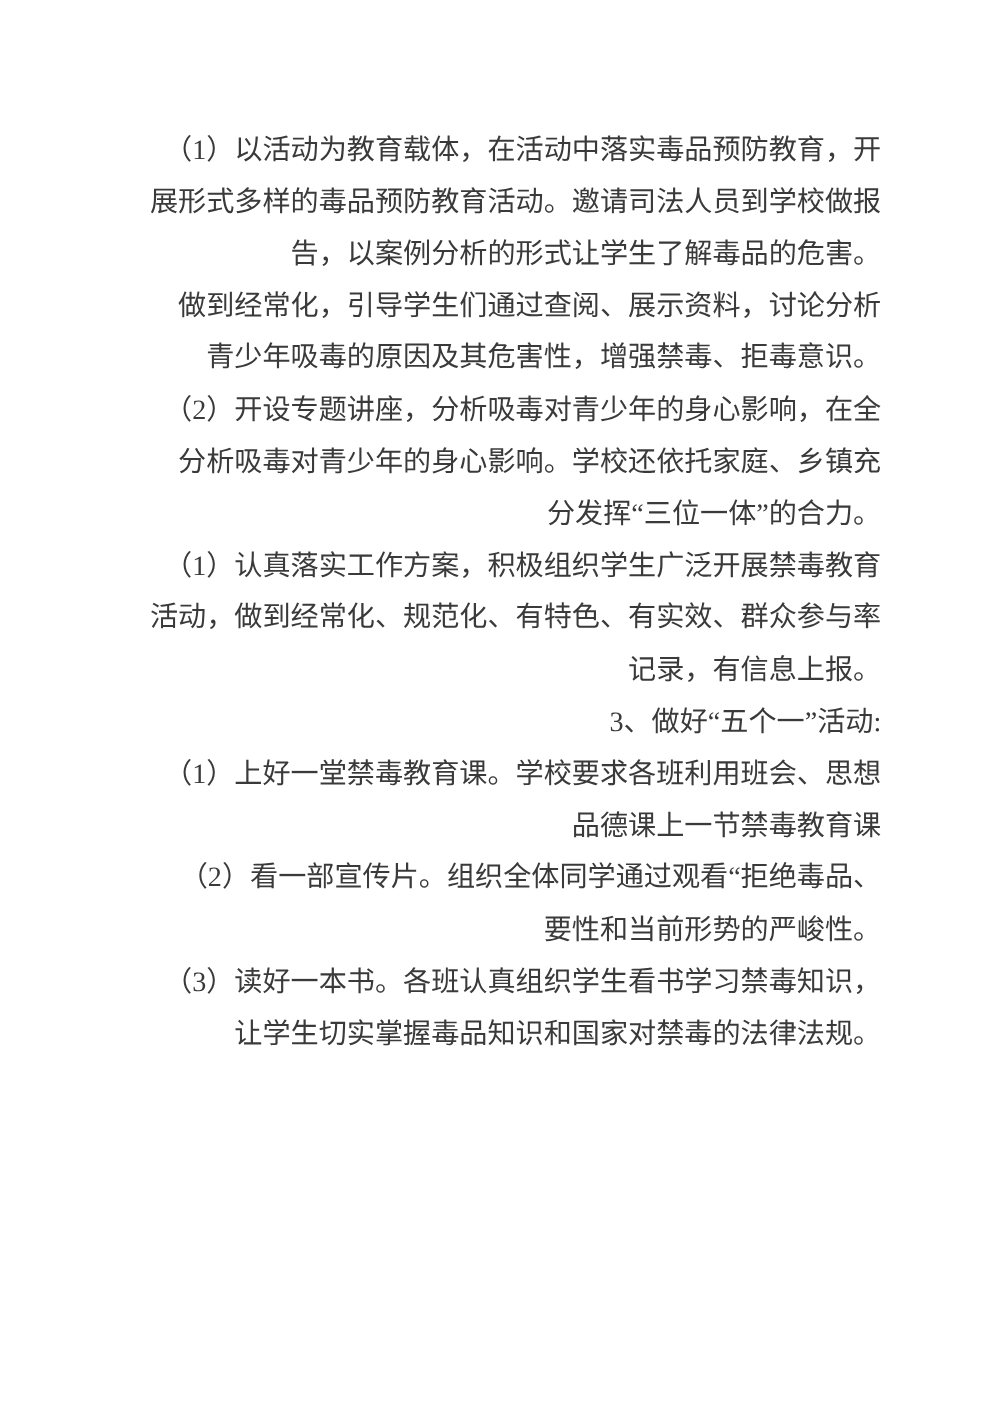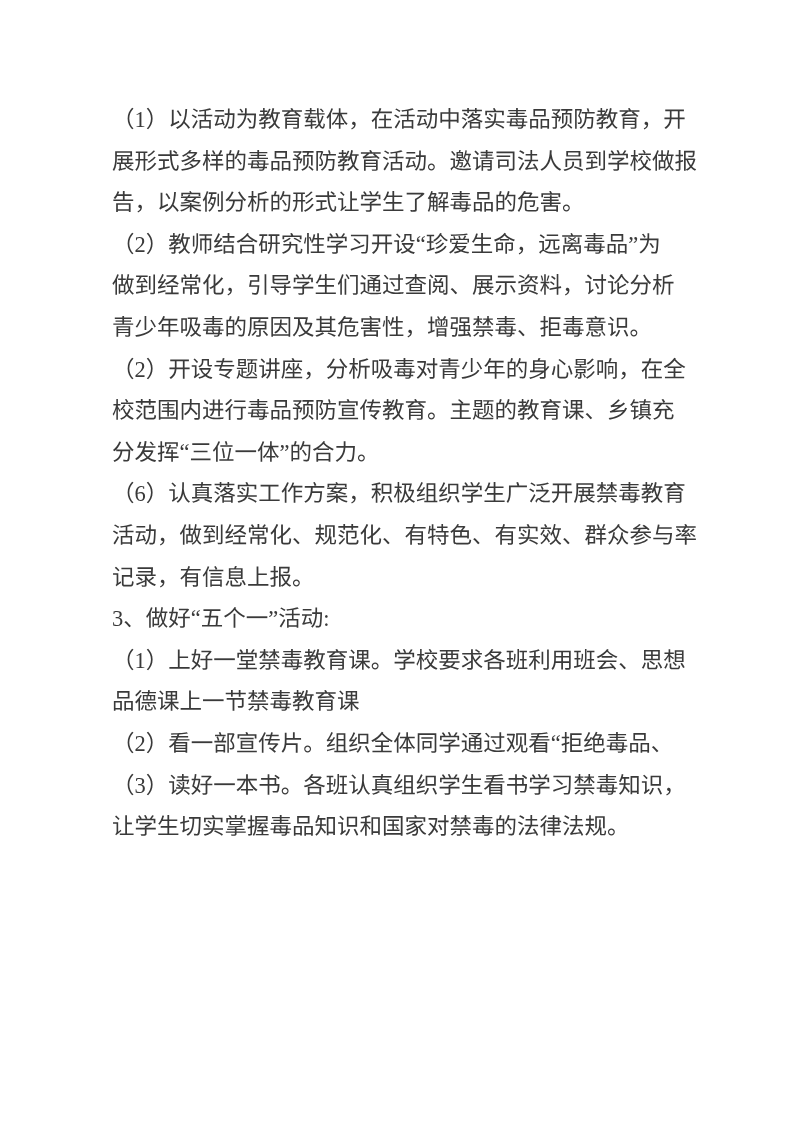--- a/index.html
+++ b/index.html
@@ -18,43 +18,44 @@
     position: absolute;
     top: 99px;
     left: 112px;
     right: 88px;
     font-family: "Liberation Serif", "DejaVu Serif", serif;
     font-size: 22.5px;
     line-height: 41.6px;
     color: #3a3a3a;
     font-weight: 400;
     text-rendering: optimizeLegibility;
+    text-align: right;
   }
   .text-line {
     white-space: pre;
     height: 41.6px;
   }
 </style>
 </head>
 <body>
 
 <div class="page">
   <div class="page-text">
     <div class="text-line">（1）以活动为教育载体，在活动中落实毒品预防教育，开</div>
     <div class="text-line">展形式多样的毒品预防教育活动。邀请司法人员到学校做报</div>
     <div class="text-line">告，以案例分析的形式让学生了解毒品的危害。</div>
-    <div class="text-line">（2）教师结合研究性学习开设“珍爱生命，远离毒品”为</div>
     <div class="text-line">做到经常化，引导学生们通过查阅、展示资料，讨论分析</div>
     <div class="text-line">青少年吸毒的原因及其危害性，增强禁毒、拒毒意识。</div>
     <div class="text-line">（2）开设专题讲座，分析吸毒对青少年的身心影响，在全</div>
-    <div class="text-line">校范围内进行毒品预防宣传教育。主题的教育课、乡镇充</div>
+    <div class="text-line">分析吸毒对青少年的身心影响。学校还依托家庭、乡镇充</div>
     <div class="text-line">分发挥“三位一体”的合力。</div>
-    <div class="text-line">（6）认真落实工作方案，积极组织学生广泛开展禁毒教育</div>
+    <div class="text-line">（1）认真落实工作方案，积极组织学生广泛开展禁毒教育</div>
     <div class="text-line">活动，做到经常化、规范化、有特色、有实效、群众参与率</div>
     <div class="text-line">记录，有信息上报。</div>
     <div class="text-line">3、做好“五个一”活动:</div>
     <div class="text-line">（1）上好一堂禁毒教育课。学校要求各班利用班会、思想</div>
     <div class="text-line">品德课上一节禁毒教育课</div>
     <div class="text-line">（2）看一部宣传片。组织全体同学通过观看“拒绝毒品、</div>
+    <div class="text-line">要性和当前形势的严峻性。</div>
     <div class="text-line">（3）读好一本书。各班认真组织学生看书学习禁毒知识，</div>
     <div class="text-line">让学生切实掌握毒品知识和国家对禁毒的法律法规。</div>
   </div>
 </div>
 
 </body></html>

